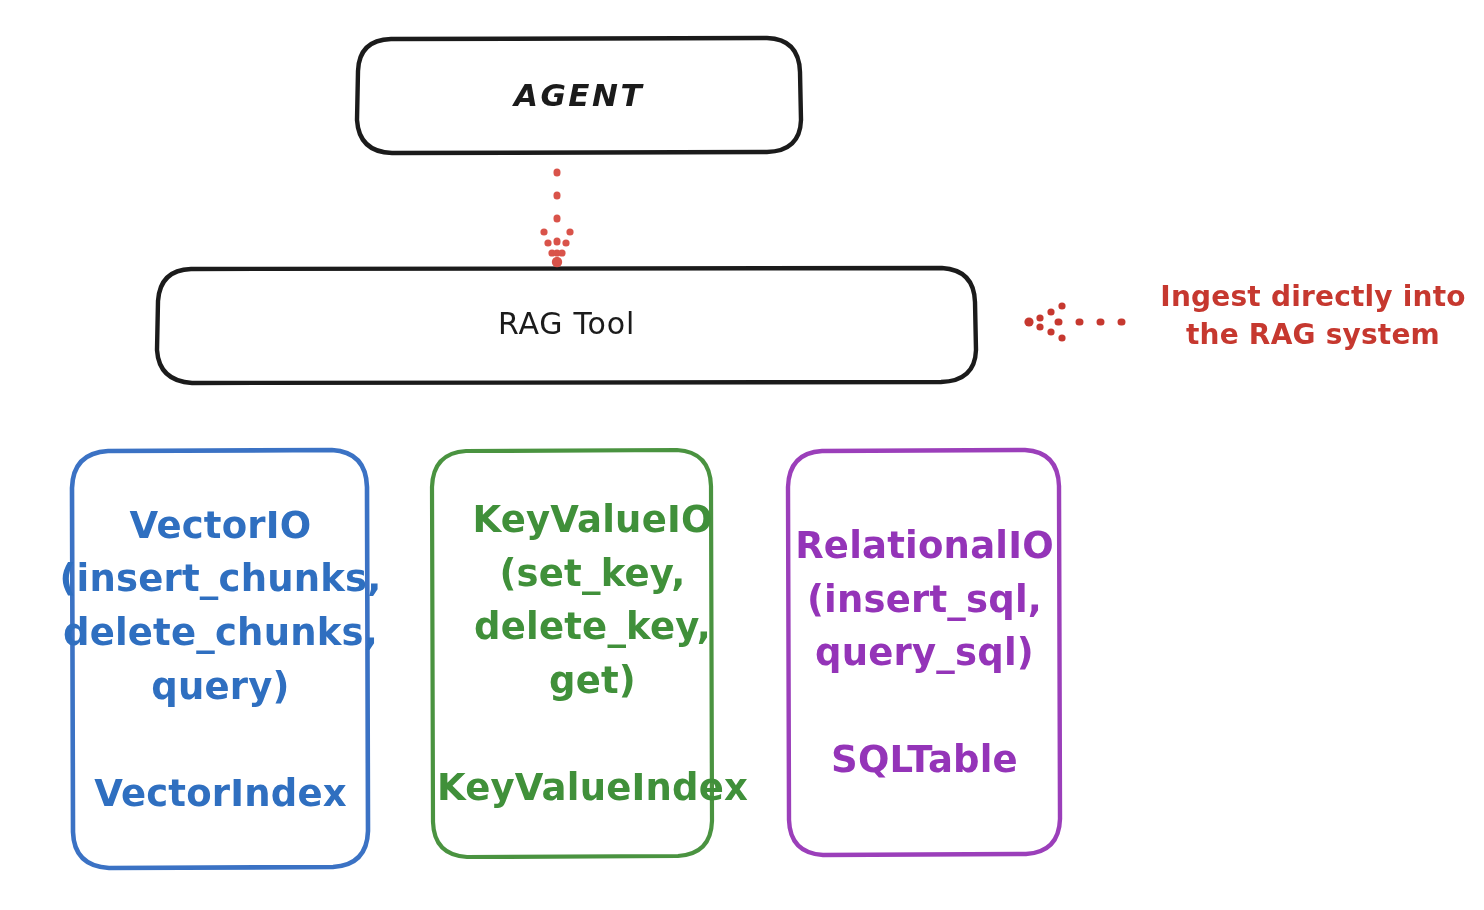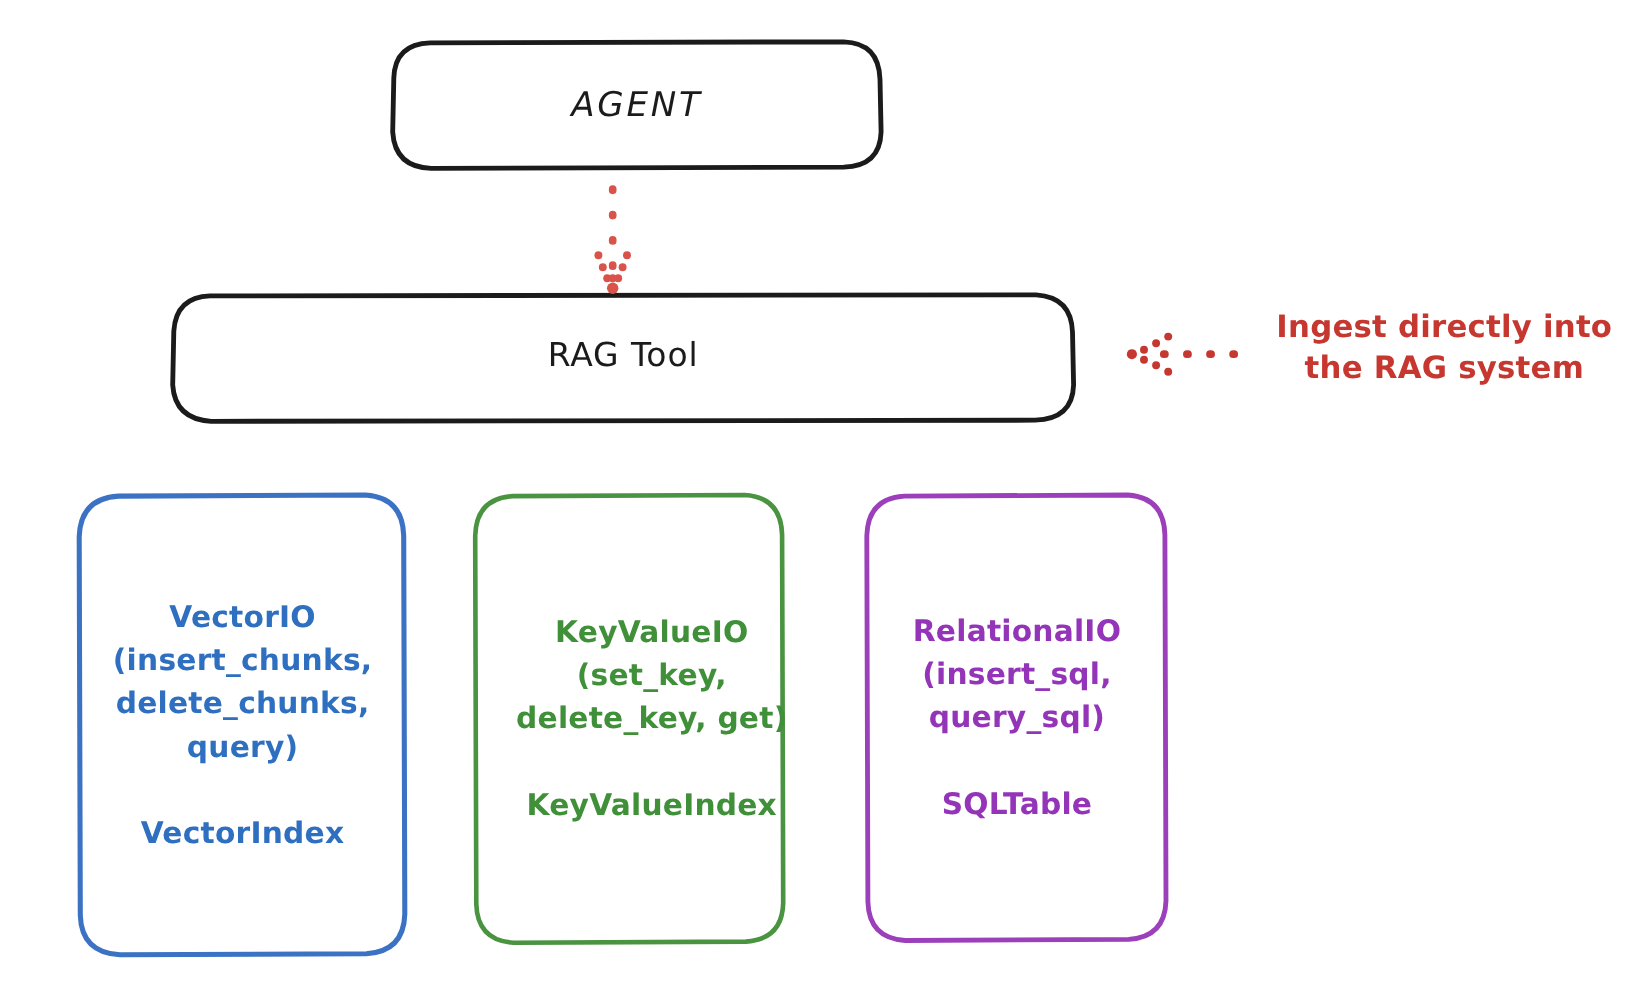--- a/index.html
+++ b/index.html
@@ -42,21 +42,21 @@
   
   #agent-node {
     left: 357px;
     top: 38px;
     width: 444px;
     height: 115px;
   }
   #agent-node .node-label {
     font-size: 31px;
     font-style: italic;
-    font-weight: 400;
+    font-weight: 700;
     color: #1b1b1b;
     letter-spacing: 2.5px;
     font-family: "DejaVu Sans", sans-serif;
   }
 
   
   #rag-tool-node {
     left: 157px;
     top: 268px;
     width: 819px;
@@ -84,21 +84,21 @@
     border-radius: 20px;
   }
   #relational-io-node {
     left: 788px;
     top: 450px;
     width: 273px;
     height: 406px;
   }
 
   .provider .node-label {
-    font-size: 27px;
+    font-size: 37px;
     font-weight: 600;
     line-height: 1.45;
     letter-spacing: 0.2px;
   }
   #vector-io-node .node-label { color: #2F6FC0; }
   #key-value-io-node .node-label { color: #40903A; }
   #relational-io-node .node-label { color: #9434B8; }
 
   
   #ingest-annotation {

